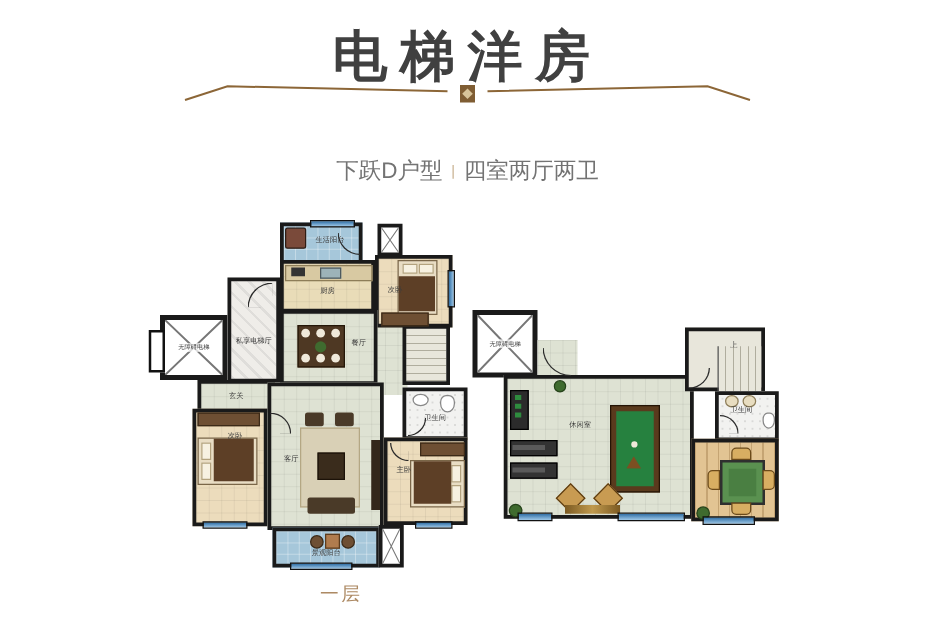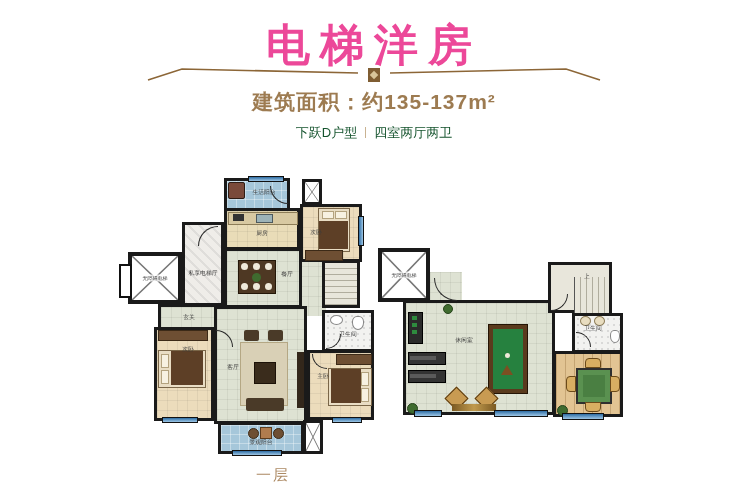--- a/index.html
+++ b/index.html
@@ -1,29 +1,29 @@
 <!DOCTYPE html>
 <html><head>
 <meta charset="utf-8">
 <style>
   html,body{margin:0;padding:0;background:#fff;}
   body{font-family:"Liberation Sans","DejaVu Sans",sans-serif;}
   .stage{position:relative;width:748px;height:499px;background:#fff;overflow:hidden;}
   
   .title{position:absolute;left:0;top:16px;width:748px;text-align:center;
          font-family:"DejaVu Serif","Liberation Serif",serif;font-weight:700;
-         font-size:44px;letter-spacing:10px;color:#ec4899;}
+         font-size:44px;letter-spacing:10px;color:#404040;}
   .divider{position:absolute;left:144px;top:64px;width:460px;height:20px;}
   .orn{position:absolute;left:368px;top:68px;width:12px;height:14px;background:#7f5d33;}
   .orn:after{content:"";position:absolute;left:3px;top:4px;width:6px;height:6px;
          background:#d8c49a;transform:rotate(45deg);}
   .area-line{position:absolute;left:0;top:88px;width:748px;text-align:center;
          font-size:21px;font-weight:700;color:#9d7b51;letter-spacing:1px;}
   .subline{position:absolute;left:0;top:124px;width:748px;text-align:center;
-         font-size:13px;color:#14532d;}
+         font-size:18px;color:#737373;}
   .subline .sep{display:inline-block;width:1px;height:11px;background:#c9b291;
          margin:0 8px;vertical-align:-1px;}
   
   .room{position:absolute;box-sizing:border-box;border:3px solid #1a1a1a;}
   .fill{position:absolute;}
   .tile{background-image:linear-gradient(rgba(0,0,0,.055) 1px,transparent 1px),
         linear-gradient(90deg,rgba(0,0,0,.055) 1px,transparent 1px);background-size:10px 10px;}
   .green{background-color:#dee2d3;}
   .tan{background-color:#ecdcbc;}
   .blue{background-color:#a6c7da;background-image:linear-gradient(rgba(255,255,255,.35) 1px,transparent 1px),
@@ -61,21 +61,20 @@
 <body>
 
 <div class="stage">
 
   <div class="title">电梯洋房</div>
   <svg class="divider" viewBox="0 0 460 20">
     <path d="M4,16 L38,5 L214,9" fill="none" stroke="#8c6637" stroke-width="1.6"></path>
     <path d="M456,16 L422,5 L246,9" fill="none" stroke="#8c6637" stroke-width="1.6"></path>
   </svg>
   <span class="orn"></span>
-  <div class="area-line">建筑面积：约135-137m²</div>
   <div class="subline"><span>下跃D户型</span><span class="sep"></span><span>四室两厅两卫</span></div>
 
   <div class="fill green tile" style="left:298px;top:246px;width:28px;height:70px;"></div>
 
   <div class="room shaft" style="left:128px;top:252px;width:54px;height:52px;border-width:4px;">
     <svg viewBox="0 0 10 10" preserveAspectRatio="none">
         <path d="M0,0 L10,10 M10,0 L0,10" stroke="#777" stroke-width="0.35"></path>
       </svg>
     <span class="elabel">无障碍电梯</span>
   </div>

